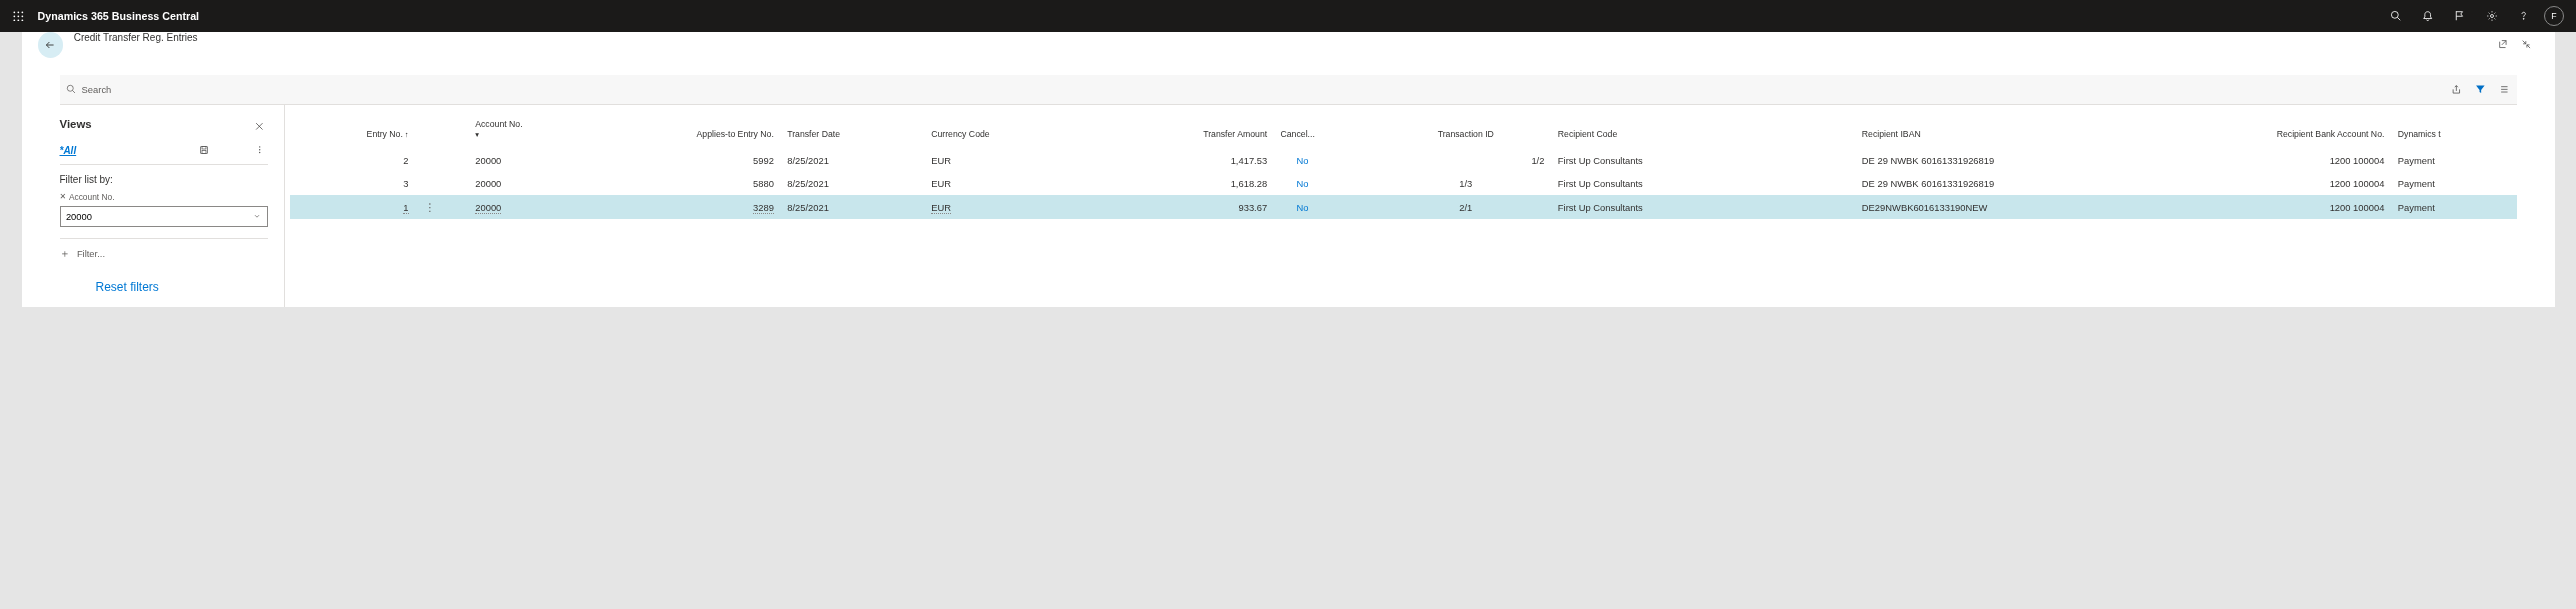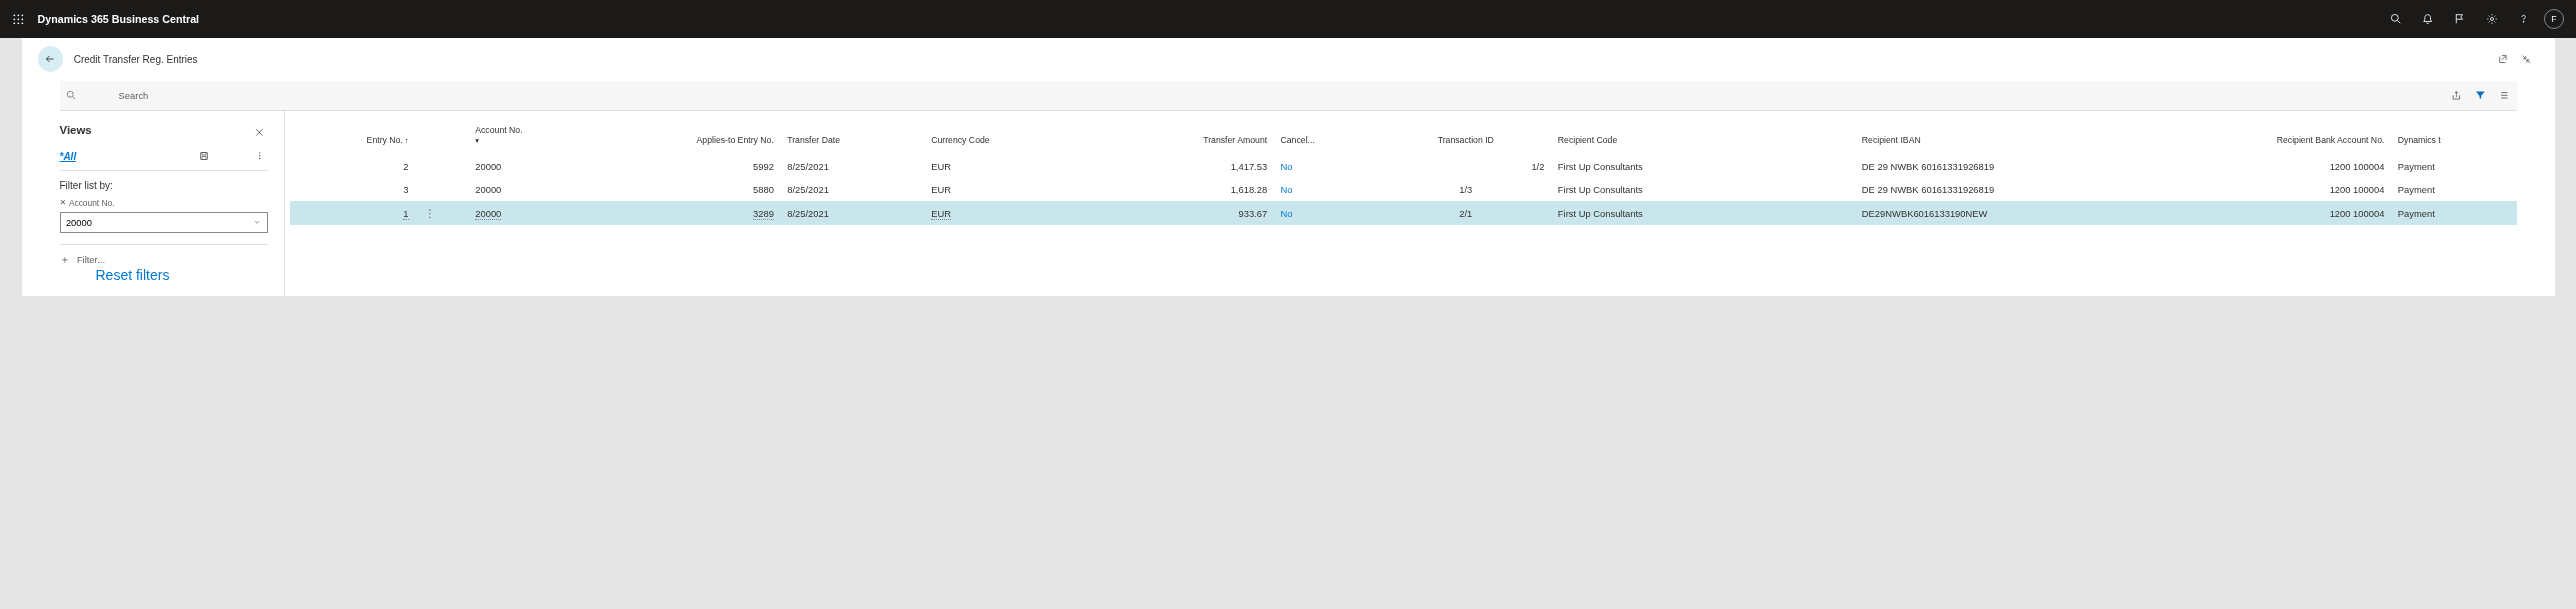--- a/index.html
+++ b/index.html
@@ -4,21 +4,21 @@
 <style>
   * { box-sizing: border-box; margin: 0; padding: 0; }
   body {
     font-family: "Segoe UI", -apple-system, BlinkMacSystemFont, sans-serif;
     background: #e5e5e5;
     font-size: 9.4px;
     color: #323130;
   }
   
   .topbar {
-    height: 38px;
+    height: 32px;
     background: #1b1a19;
     display: flex;
     align-items: center;
     padding: 0 8px;
     color: #fff;
   }
   .topbar .waffle {
     width: 21.5px; height: 21.5px;
     display: flex; align-items: center; justify-content: center;
     cursor: pointer;
@@ -38,21 +38,21 @@
     margin-left: 4px; margin-right: 4px;
     cursor: pointer;
   }
   
   .shell {
     margin: 0 21.5px;
     background: #fff;
   }
   .page-header {
     display: flex;
-    align-items: center;
+    align-items: flex-start;
     height: 43px;
     padding: 0 16px;
     border-bottom: 0.7px solid transparent;
   }
   .back-btn {
     width: 25.5px; height: 25.5px; border-radius: 50%;
     background: #d7edf4;
     display: flex; align-items: center; justify-content: center;
     cursor: pointer;
     margin-right: 10.7px;
@@ -72,21 +72,20 @@
     height: 29.5px;
     background: #f7f7f7;
     margin: 0 38px;
     border-bottom: 0.7px solid #e1dfdd;
   }
   .toolbar .search {
     display: flex; align-items: center;
     padding-left: 6.7px;
     cursor: pointer;
     color: #605e5c;
-    gap: 37px;
   }
   .toolbar .search span { margin-left: 5.4px; font-size: 9.4px; }
   .toolbar .spacer { flex: 1; }
   .toolbar .ticon2 {
     width: 24px; height: 24px;
     display:flex; align-items:center; justify-content:center;
     cursor: pointer;
     color: #505050;
   }
   
@@ -140,38 +139,38 @@
   }
   .dd-caret { width:19px; display:flex; align-items:center; justify-content:center; cursor:pointer; color:#605e5c;}
   .add-filter {
     margin-top:10.7px;
     display:flex; align-items:center;
     color:#605e5c; cursor:pointer; font-size:9.4px;
     border-top:0.7px solid #e1dfdd;
     padding-top:8px;
   }
   .add-filter .plus{ margin-right:6.7px; font-size:10.7px; color:#605e5c;}
-  .reset-link { font-size:14px; color:#0078d4; cursor:pointer;padding-left:36px;}
+  .reset-link { margin-top:19px; font-size:12px; color:#0078d4; cursor:pointer;padding-left:36px;}
   
   .table-wrap { flex:1; padding-top:12px; padding-left:5.4px; overflow:hidden;}
   table { border-collapse: collapse; width:100%; table-layout:fixed; }
   th {
     text-align:left; font-weight:400; font-size:8.7px;
     color:#323130; padding: 2.7px 6.7px 9.4px 6.7px;
     vertical-align: bottom;
   }
   th.num, td.num { text-align:right; }
   td {
     font-size:9.4px; color:#323130;
     padding: 5.4px 6.7px;
     white-space:nowrap; overflow:hidden; text-overflow:ellipsis;
   }
   tr.datarow { border-top:0.7px solid transparent;}
   tr.selected td { background:#c8e6ec; }
-  .link { color:#0078d4; cursor:pointer;}
+  .link { color:#0078d4; cursor:pointer;margin-left:16px;}
   .under { border-bottom:0.7px dotted #888;}
   .sort-arrow{ font-size:7.4px; margin-left:2px;}
   .filter-glyph{ font-size:7.4px; display:block; margin-top:1.3px;}
   .row-menu { color:#605e5c; cursor:pointer; font-size:10.7px; padding:0 2.7px;}
 </style>
 </head>
 <body>
 
 <div class="topbar">
   <div class="waffle">

